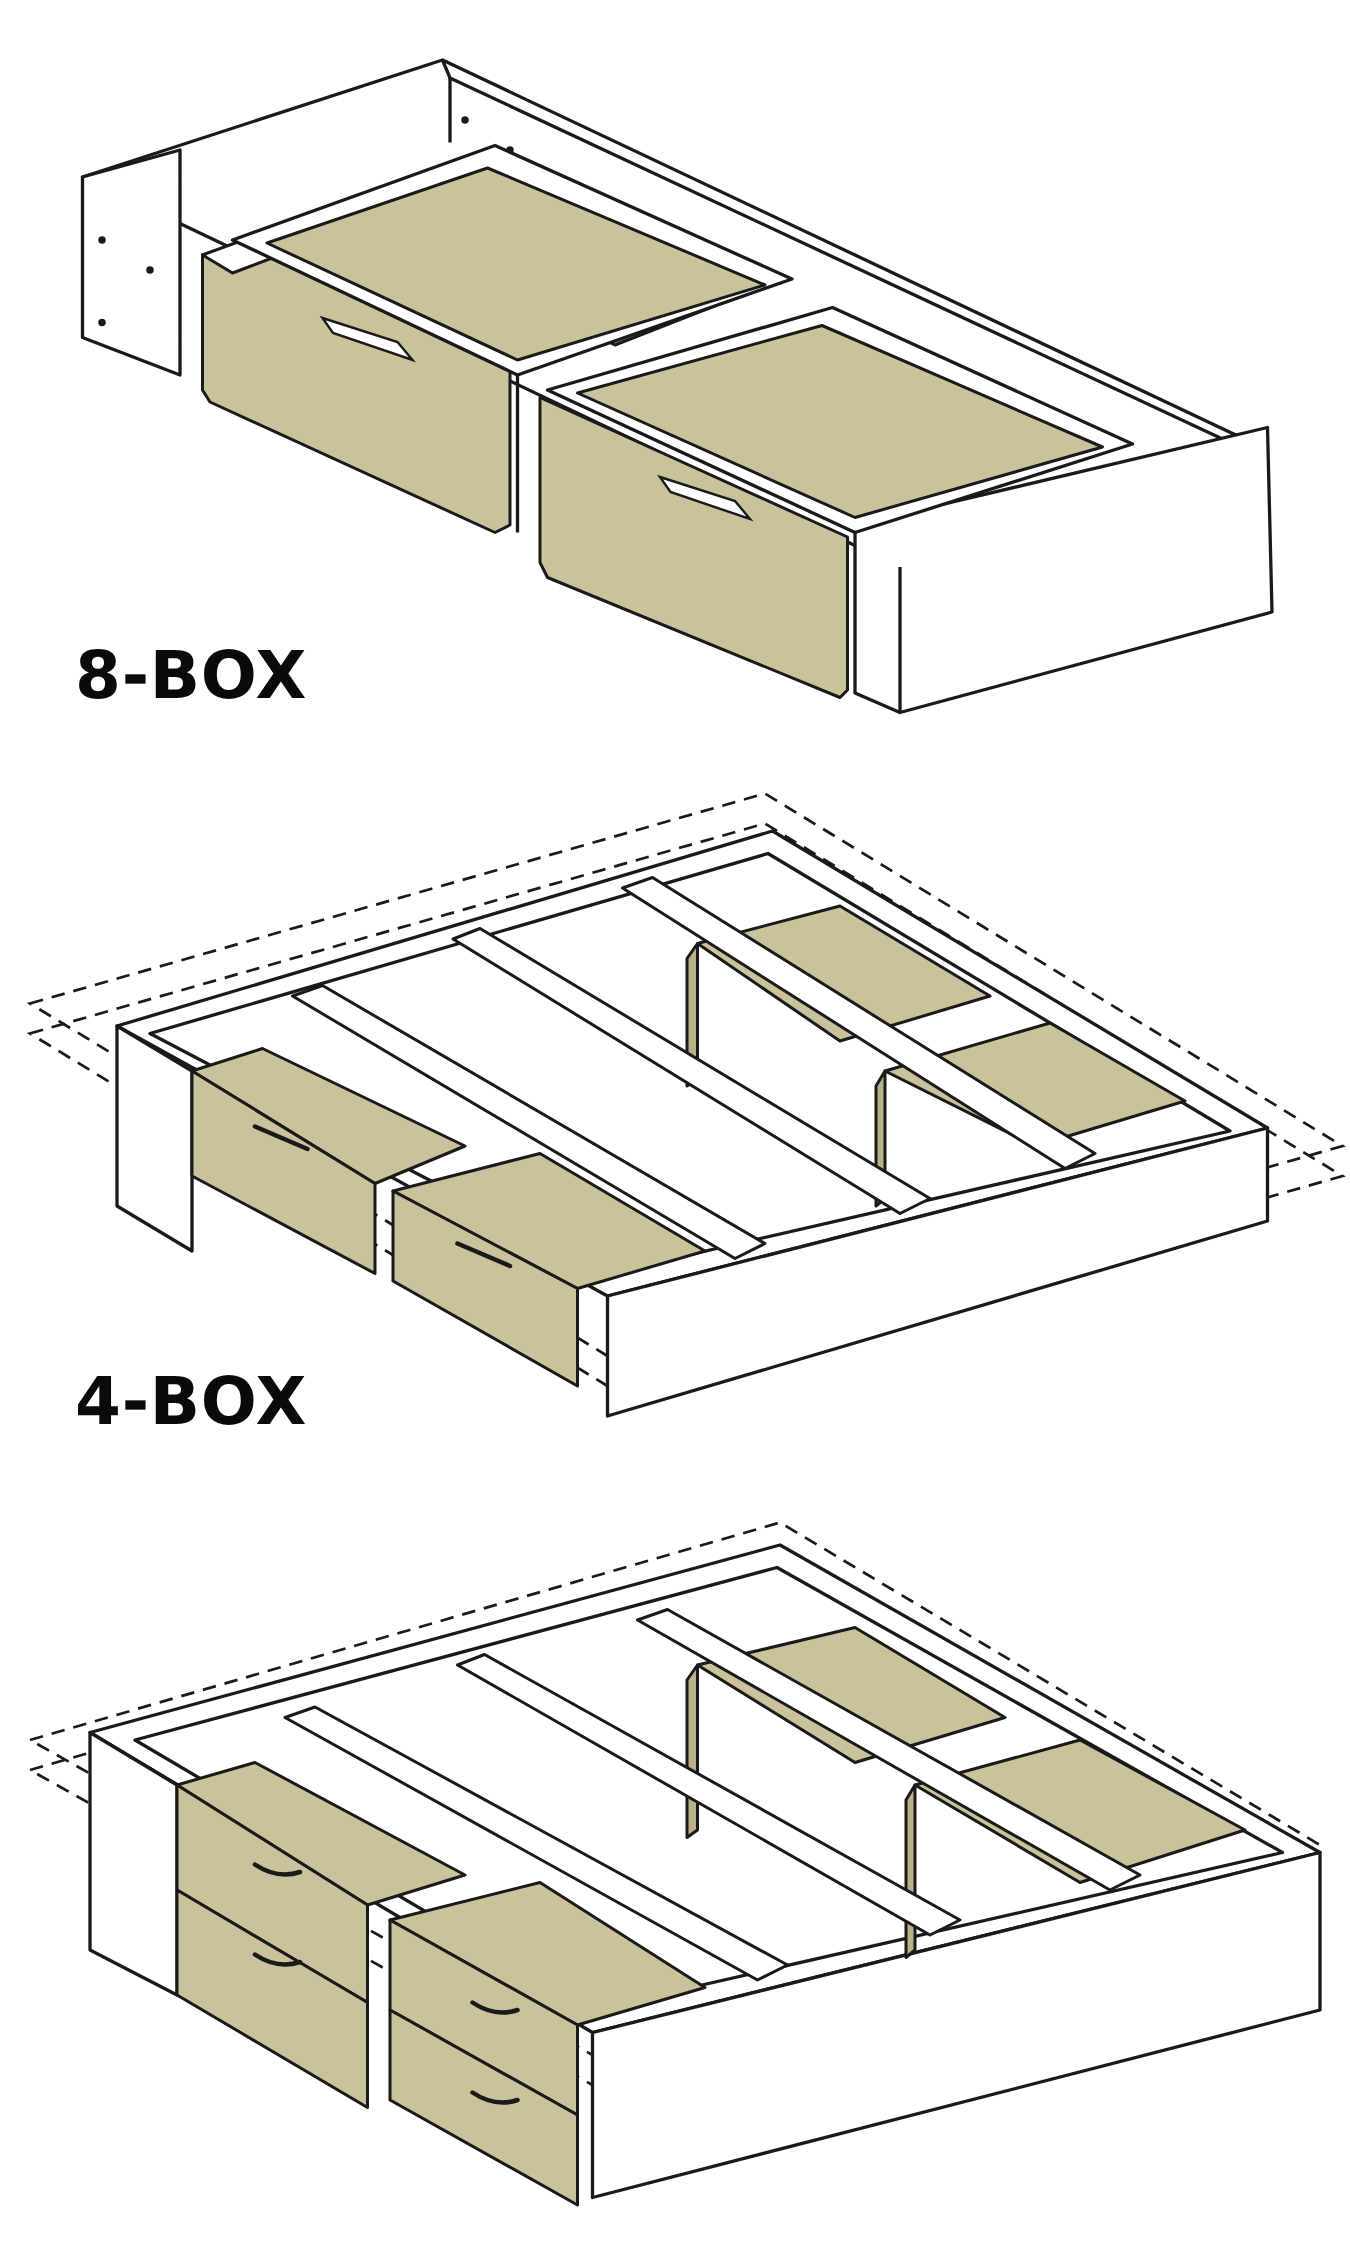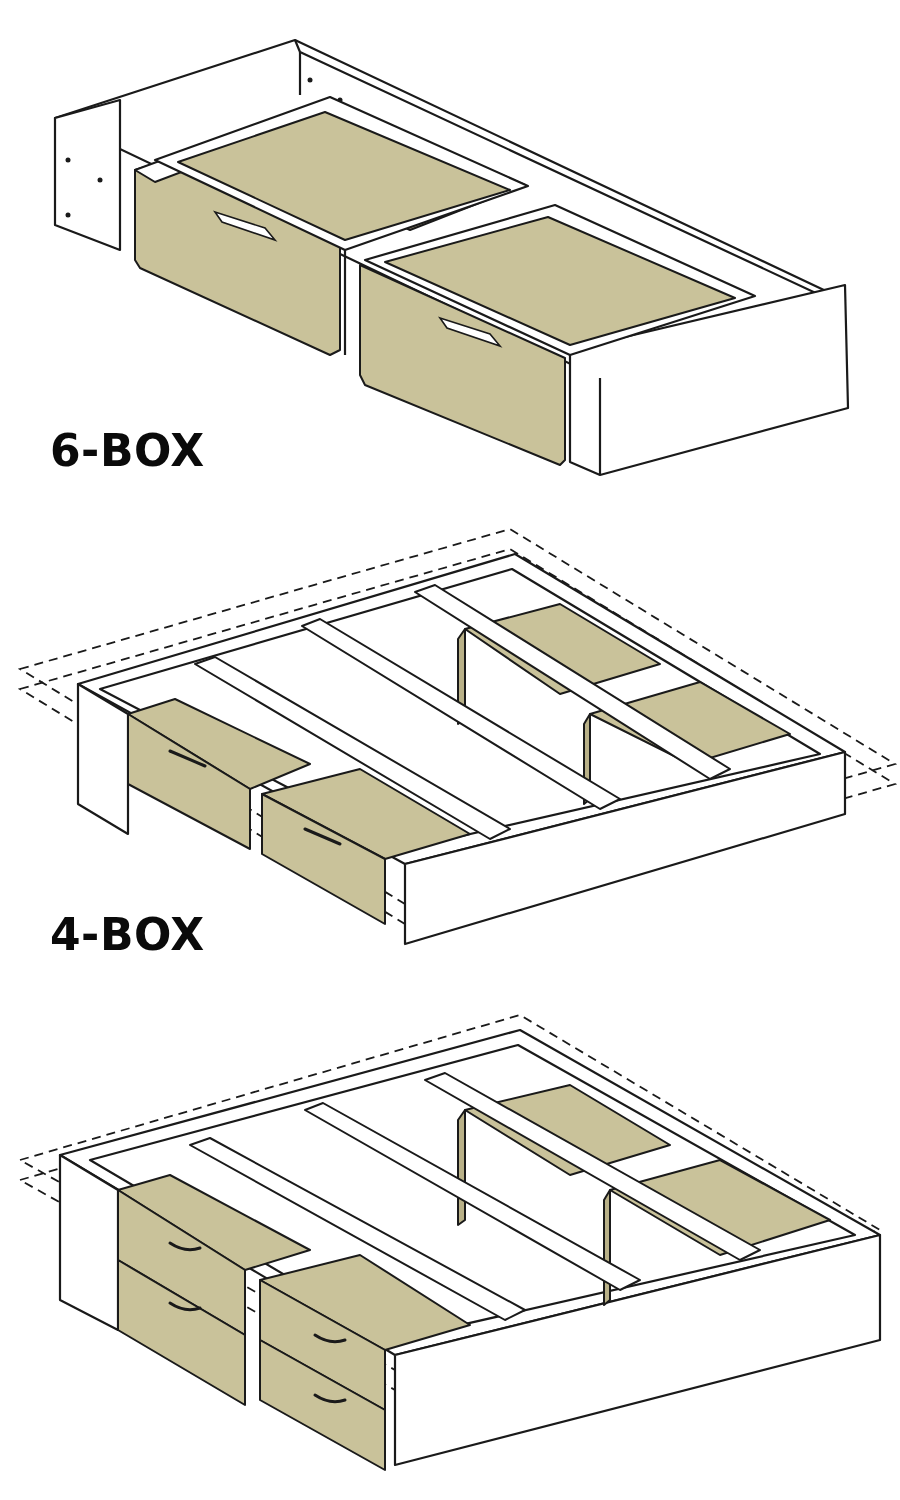--- a/index.html
+++ b/index.html
@@ -44,21 +44,21 @@
     <polygon class="handle" points="215,212 265,228 275,240 222,222"></polygon>
     <polygon class="wf" points="155,160 330,97 528,186 345,250"></polygon>
     <polygon class="tf" points="178,162 325,112 510,190 345,240"></polygon>
 
     <polygon class="wf" points="365,260 555,205 755,296 570,355"></polygon>
     <polygon class="tf" points="385,262 548,217 735,298 570,345"></polygon>
     <polygon class="tf" points="360,265 565,358 565,460 560,465 365,385 360,375"></polygon>
     <polygon class="handle" points="440,318 490,334 500,346 447,328"></polygon>
     <line class="ln" x1="345" y1="250" x2="345" y2="355"></line>
   </svg>
-  <div class="label" style="top:425px;">6-BOX</div>
+  <div class="label" style="top:425px;">8-BOX</div>
 </div>
 
 <div class="panel" style="top:514px;height:470px;">
   <svg width="900" height="470" viewBox="0 0 900 470">
 
     <polygon class="dash" points="20,155 510,15 895,250 405,390"></polygon>
     <polygon class="dash" points="20,175 510,35 895,270 405,410"></polygon>
 
     <polygon class="wf" points="78,170 515,40 845,238 405,350"></polygon>
     <polygon class="ln" points="100,175 512,55 820,240 405,335"></polygon>

